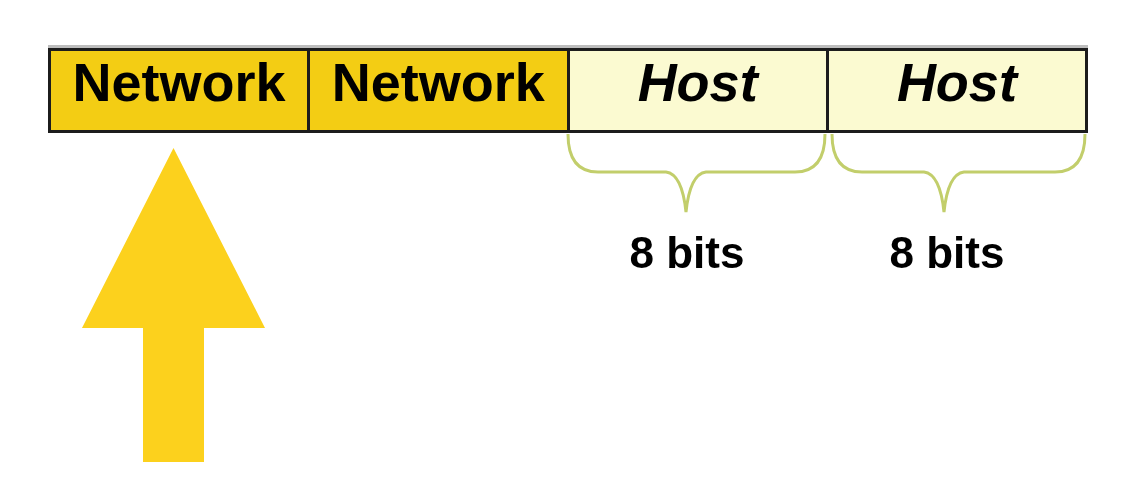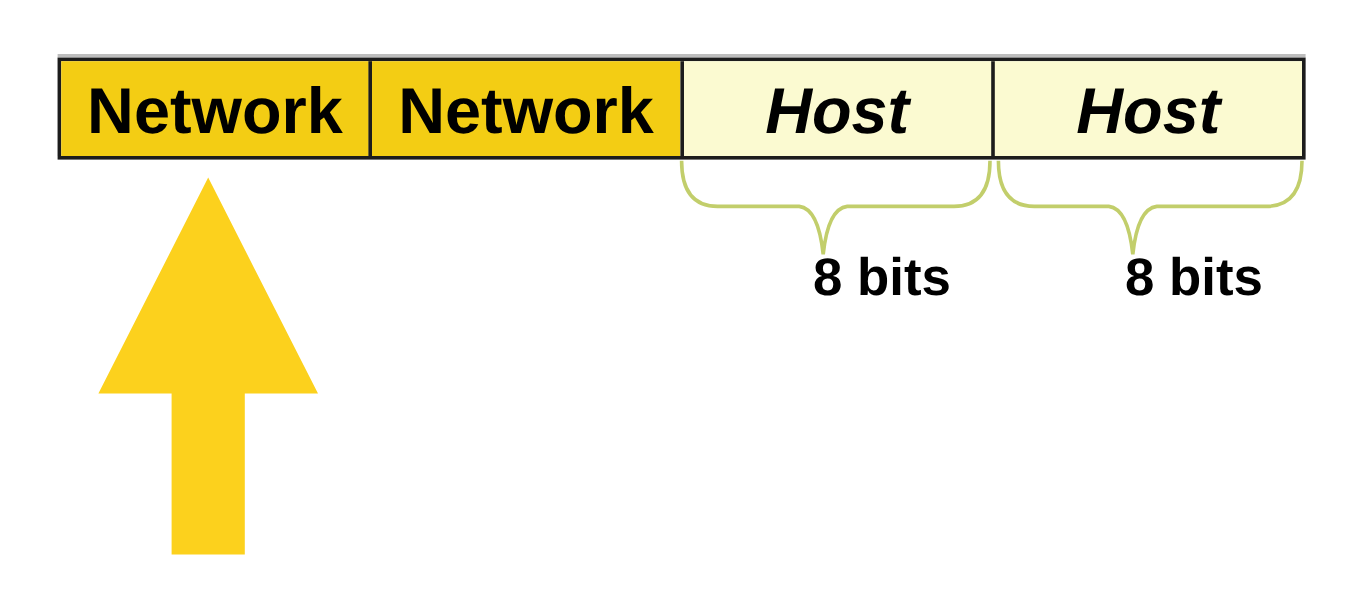--- a/index.html
+++ b/index.html
@@ -24,21 +24,20 @@
     height: 85px;
     box-sizing: border-box;
     display: flex;
     border: 3px solid var(--cell-border, #1c1c1c);
     box-shadow: 0 -3px 0 var(--top-highlight, #bdbdbd);
     background: #ffffff;
   }
   .addr-cell {
     flex: 1 1 0;
     display: flex;
-    align-items: center;
     justify-content: center;
     box-sizing: border-box;
   }
   .addr-cell + .addr-cell {
     border-left: 3px solid var(--cell-border, #1c1c1c);
   }
   .addr-cell.network { background: var(--network-fill, #F3CD14); }
   .addr-cell.host    { background: var(--host-fill, #FBFAD1); font-style: italic; }
   .addr-cell .cell-label {
     font-size: 54px;
@@ -62,28 +61,27 @@
     stroke: var(--brace-stroke, #C2CE6B);
     stroke-width: 3;
   }
   .arrow-shape {
     fill: var(--arrow-fill, #FCD11D);
     stroke: none;
   }
   
   .bits-label {
     position: absolute;
-    top: 210px;
+    top: 231px;
     transform: translateX(-50%);
     font-size: 44px;
     font-weight: bold;
     color: var(--label-text, #000000);
     white-space: nowrap;
     line-height: 1;
-    margin-left: 48px;
   }
   .bits-label.first  { left: 687px; }
   .bits-label.second { left: 947px; }
 </style>
 </head>
 <body>
 
 <div class="canvas">
 
   <div class="addr-bar">

